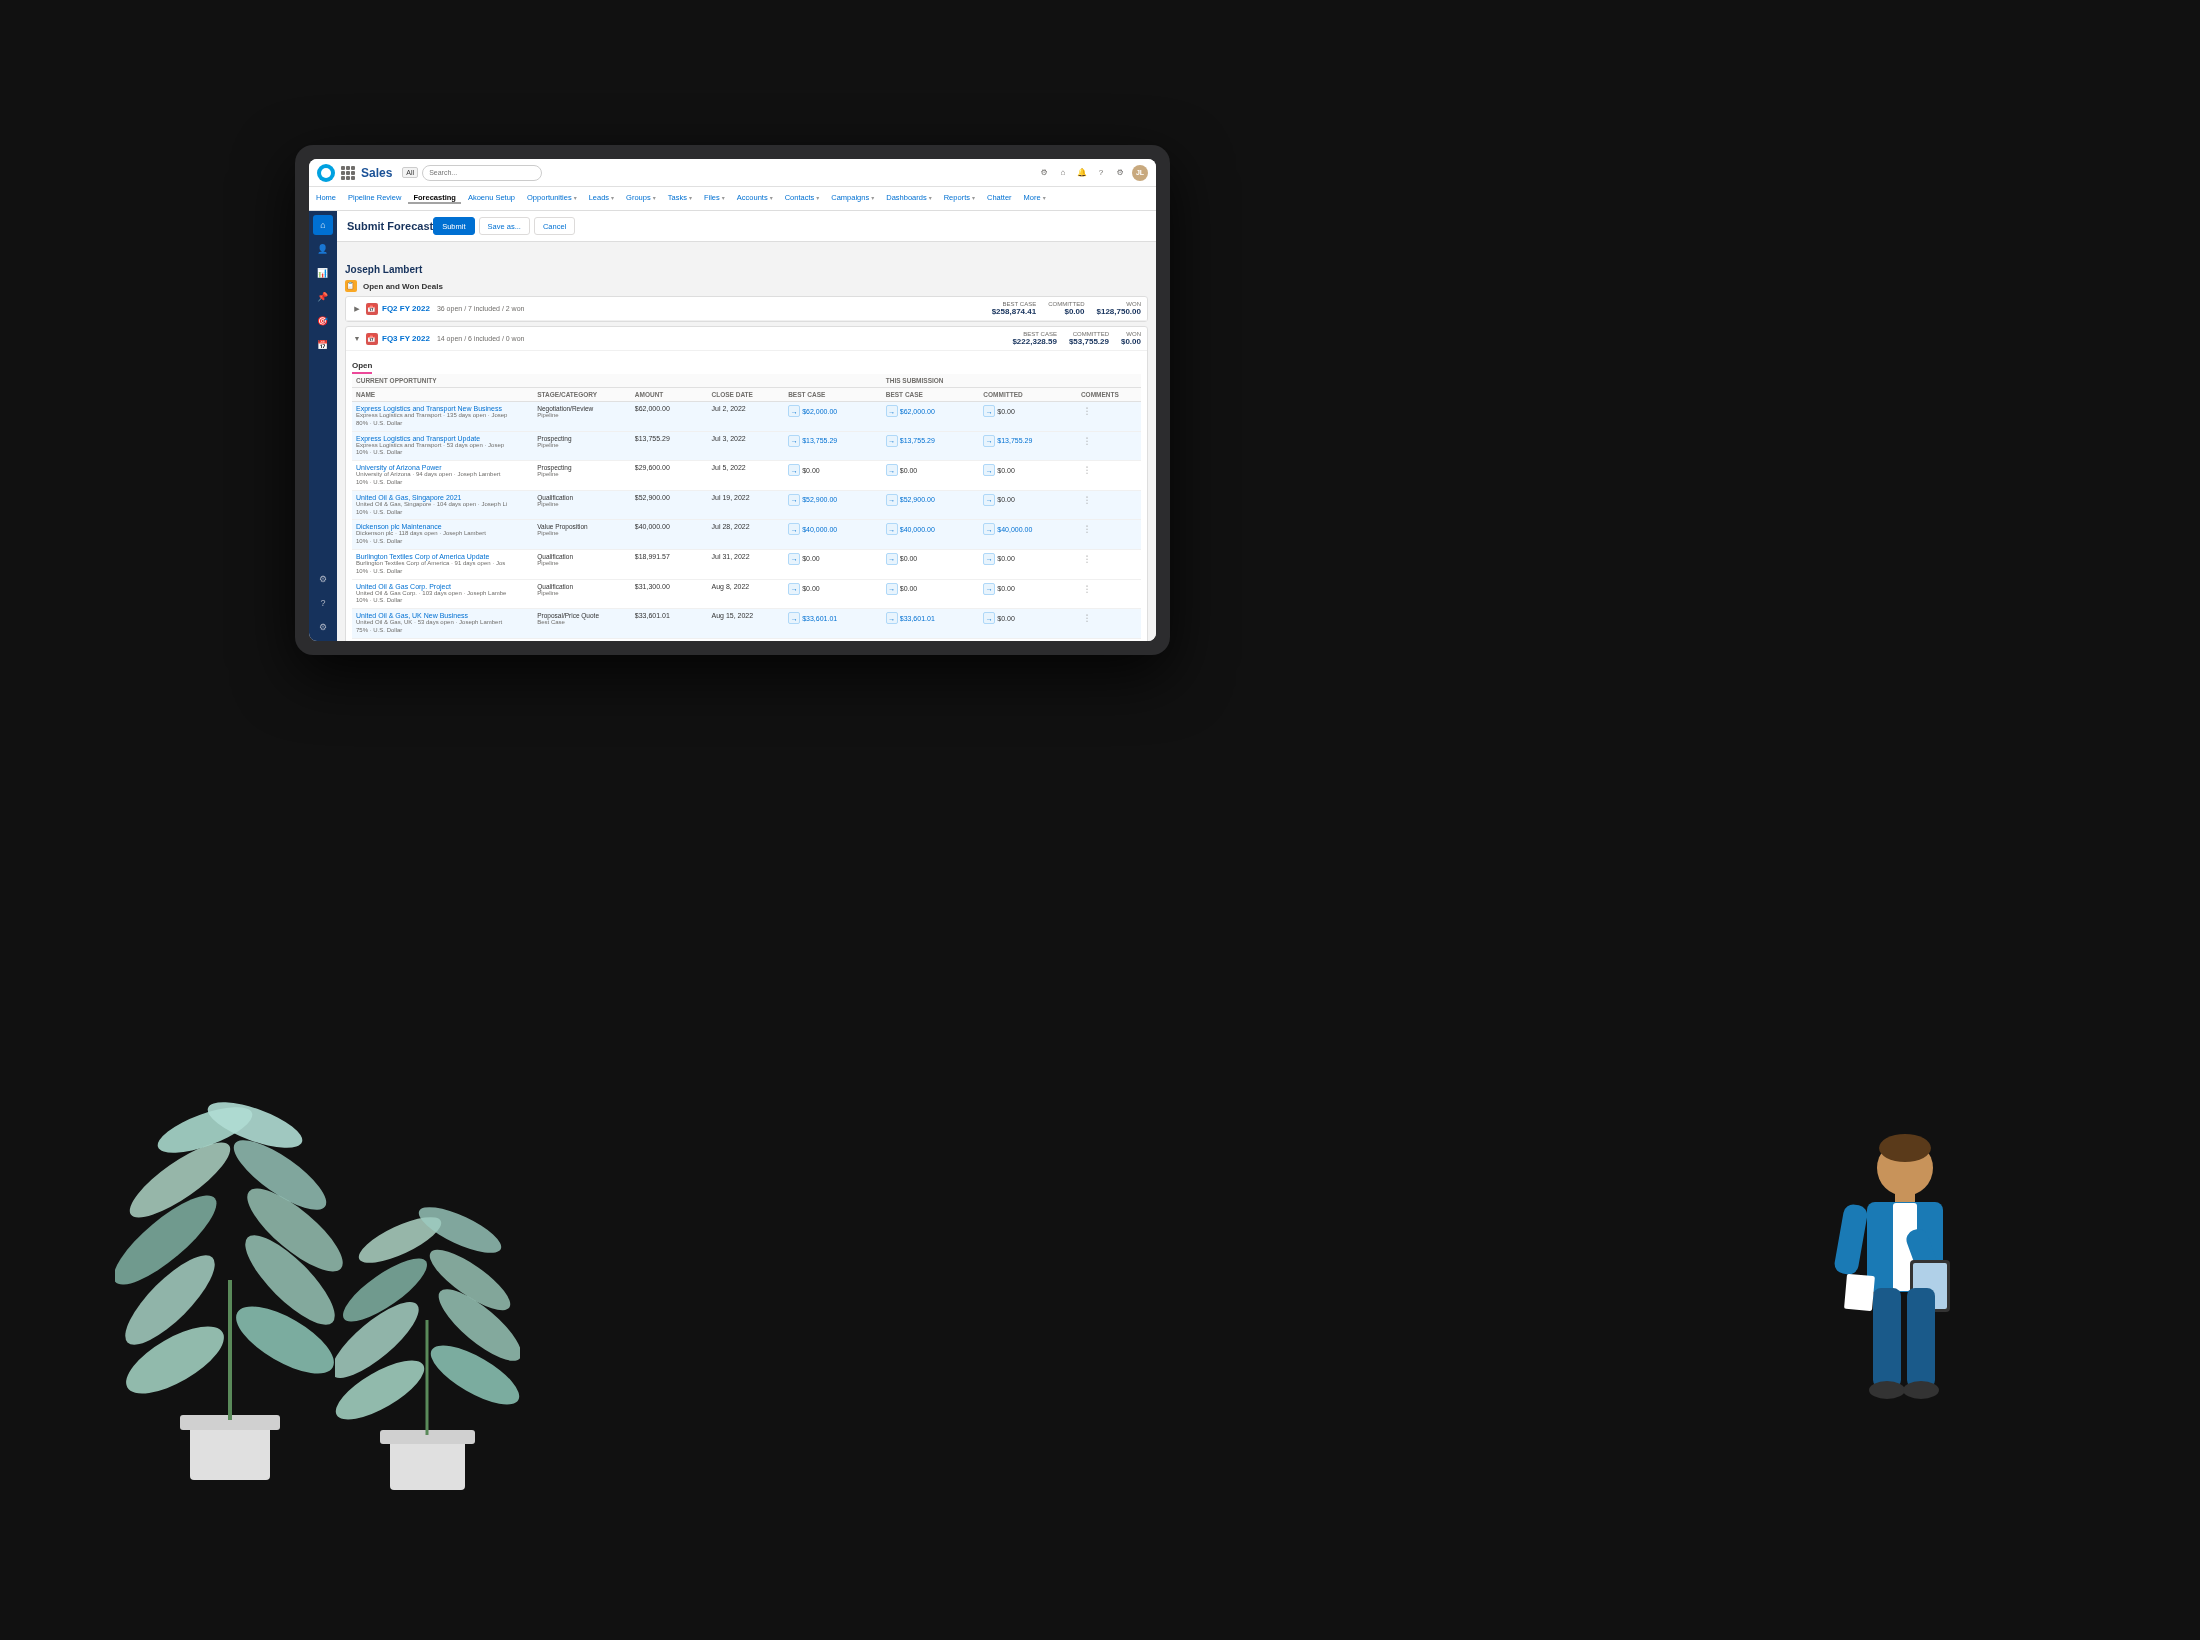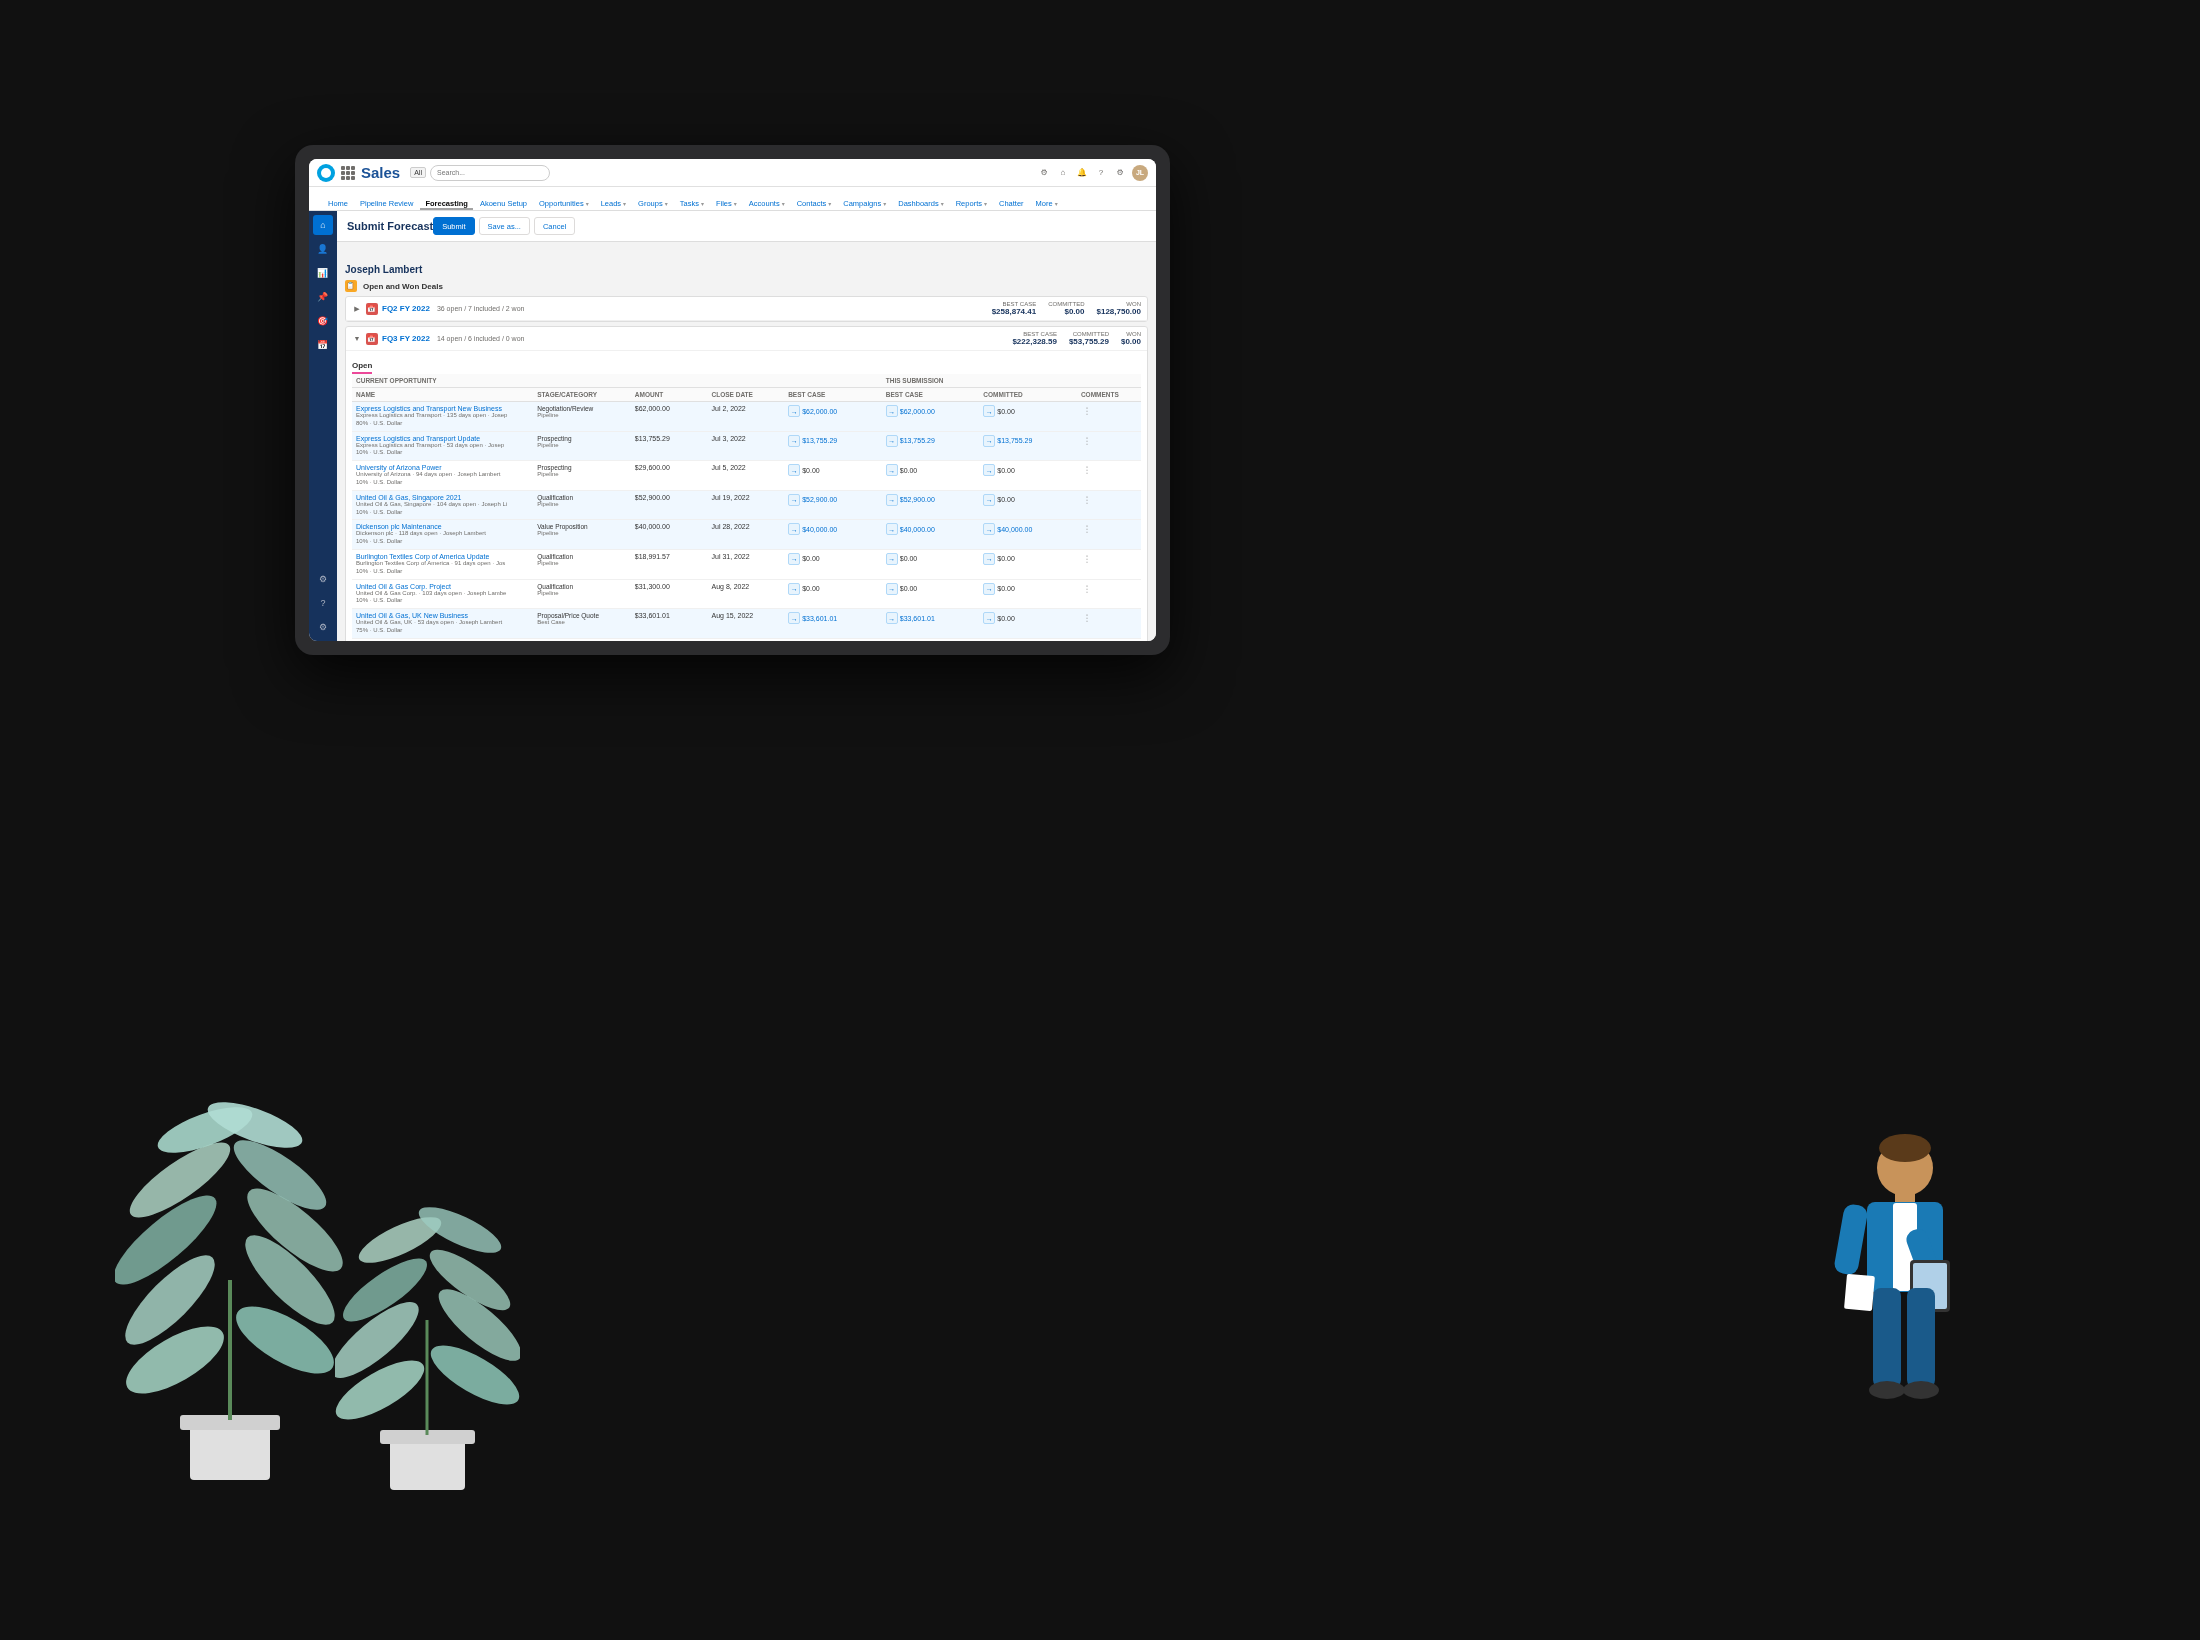--- a/index.html
+++ b/index.html
@@ -98,21 +98,21 @@
       height: 14px;
       display: grid;
       grid-template-columns: 1fr 1fr 1fr;
       gap: 1px;
     }
     .sf-grid-dot {
       background: #706e6b;
       border-radius: 1px;
     }
     .sf-app-name {
-      font-size: 15px;
+      font-size: 12px;
       font-weight: 600;
       color: #1b5297;
     }
     .sf-search-bar {
       display: flex;
       align-items: center;
       gap: 4px;
       margin-left: 4px;
     }
     .sf-search-select {
@@ -159,25 +159,25 @@
       font-size: 7px;
       color: #fff;
       font-weight: 600;
     }
 
     
     .sf-nav {
       background: #fff;
       height: 24px;
       display: flex;
-      align-items: flex-end;
+      align-items: center;
       border-bottom: 1px solid #ddd;
       flex-shrink: 0;
       font-size: 7.5px;
-      padding: 0 14px;
+      padding: 0 2px;
       gap: 2px;
     }
     .sf-nav-item {
       display: flex;
       align-items: center;
       padding: 0 5px;
       color: #0070d2;
       cursor: pointer;
       white-space: nowrap;
       border-bottom: 2px solid transparent;

